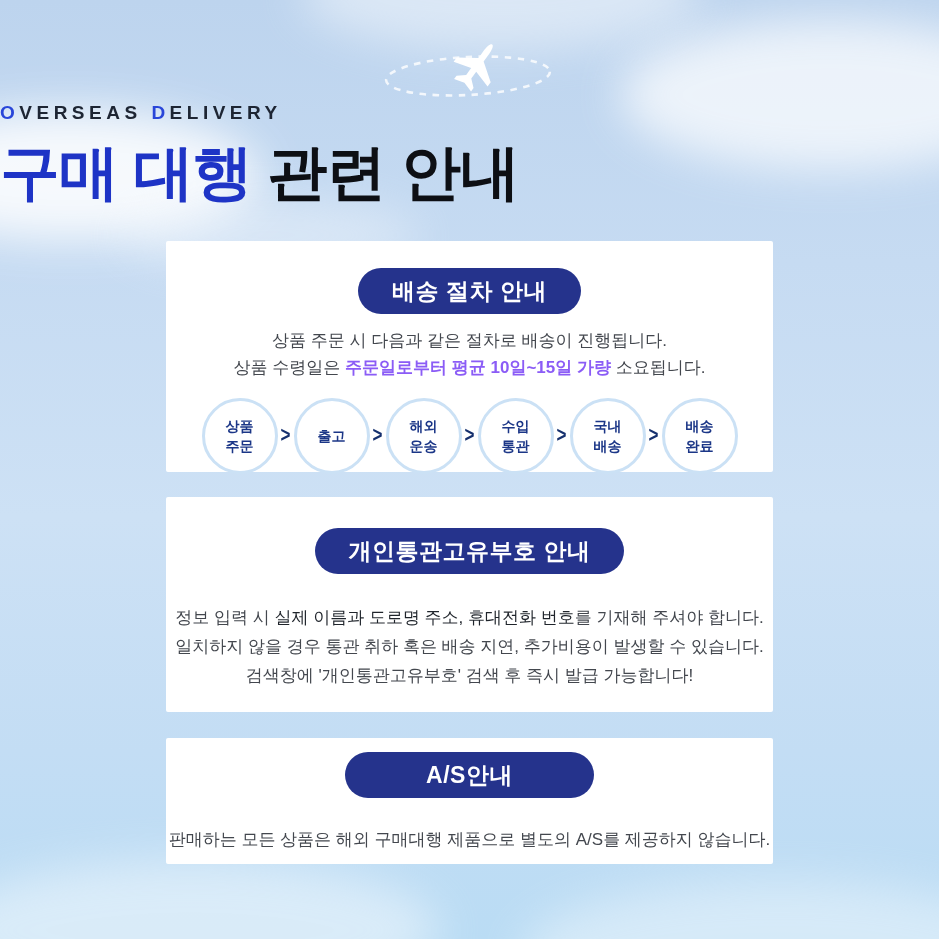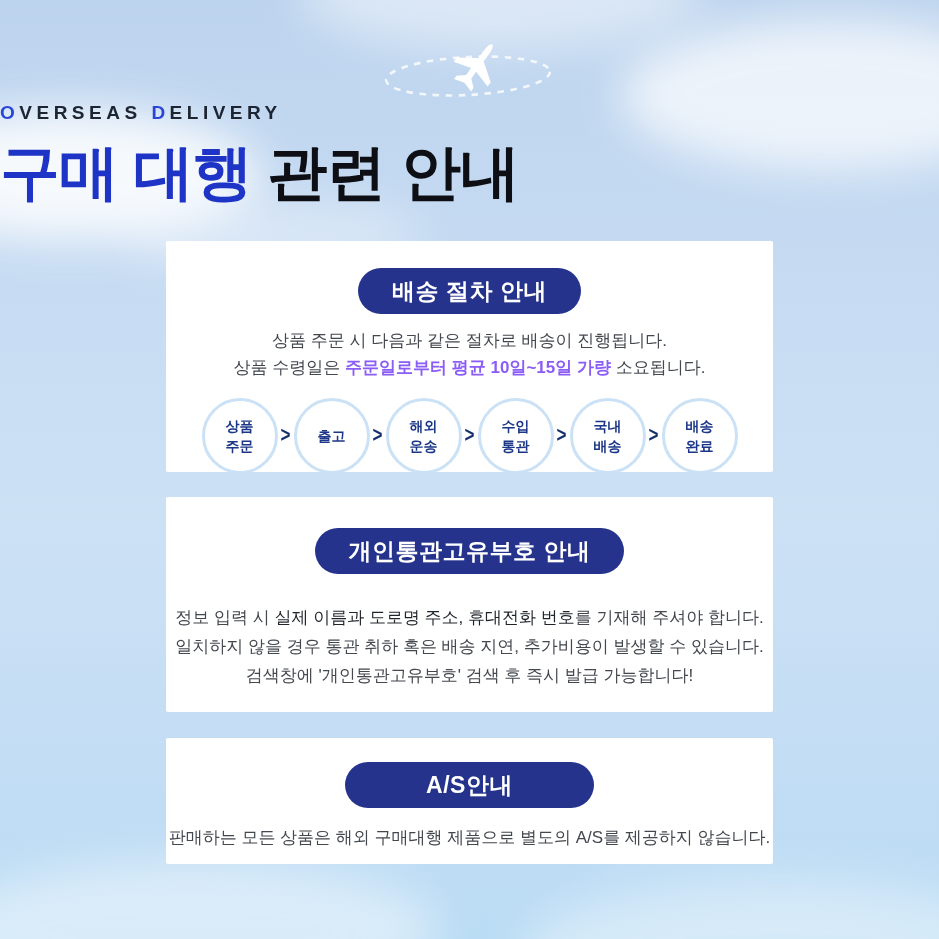--- a/index.html
+++ b/index.html
@@ -24,21 +24,21 @@
   .brand .cap{color:#2946d9;}
   .main-title{position:absolute;left:0;top:138px;width:100%;text-align:left;
     font-size:60px;line-height:70px;font-weight:900;letter-spacing:-1px;color:#0d0f14;}
   .main-title .hl{color:#1e34c6;}
 
   
   .card{position:absolute;left:166px;width:607px;background:#ffffff;border-radius:2px;
     display:flex;flex-direction:column;align-items:center;box-sizing:border-box;}
   .card.card-delivery{top:241px;height:231px;padding-top:27px;}
   .card.card-customs{top:497px;height:215px;padding-top:31px;gap:17px;}
-  .card.card-as{top:738px;height:126px;padding-top:24px;}
+  .card.card-as{top:738px;height:126px;padding-top:14px;gap:12px;}
 
   .badge{height:46px;line-height:46px;border-radius:24px;background:#25338c;color:#ffffff;
     font-size:23px;font-weight:700;padding:0 34px;text-align:center;box-sizing:border-box;
     letter-spacing:0.5px;white-space:nowrap;}
   .card-delivery .badge{min-width:200px;}
   .card-customs .badge{min-width:297px;}
   .card-as .badge{min-width:249px;}
 
   .body-lines{margin-top:12px;text-align:center;font-size:17px;line-height:29px;color:#43474e;}
   .card-delivery .body-lines{margin-top:13px;line-height:27px;}

